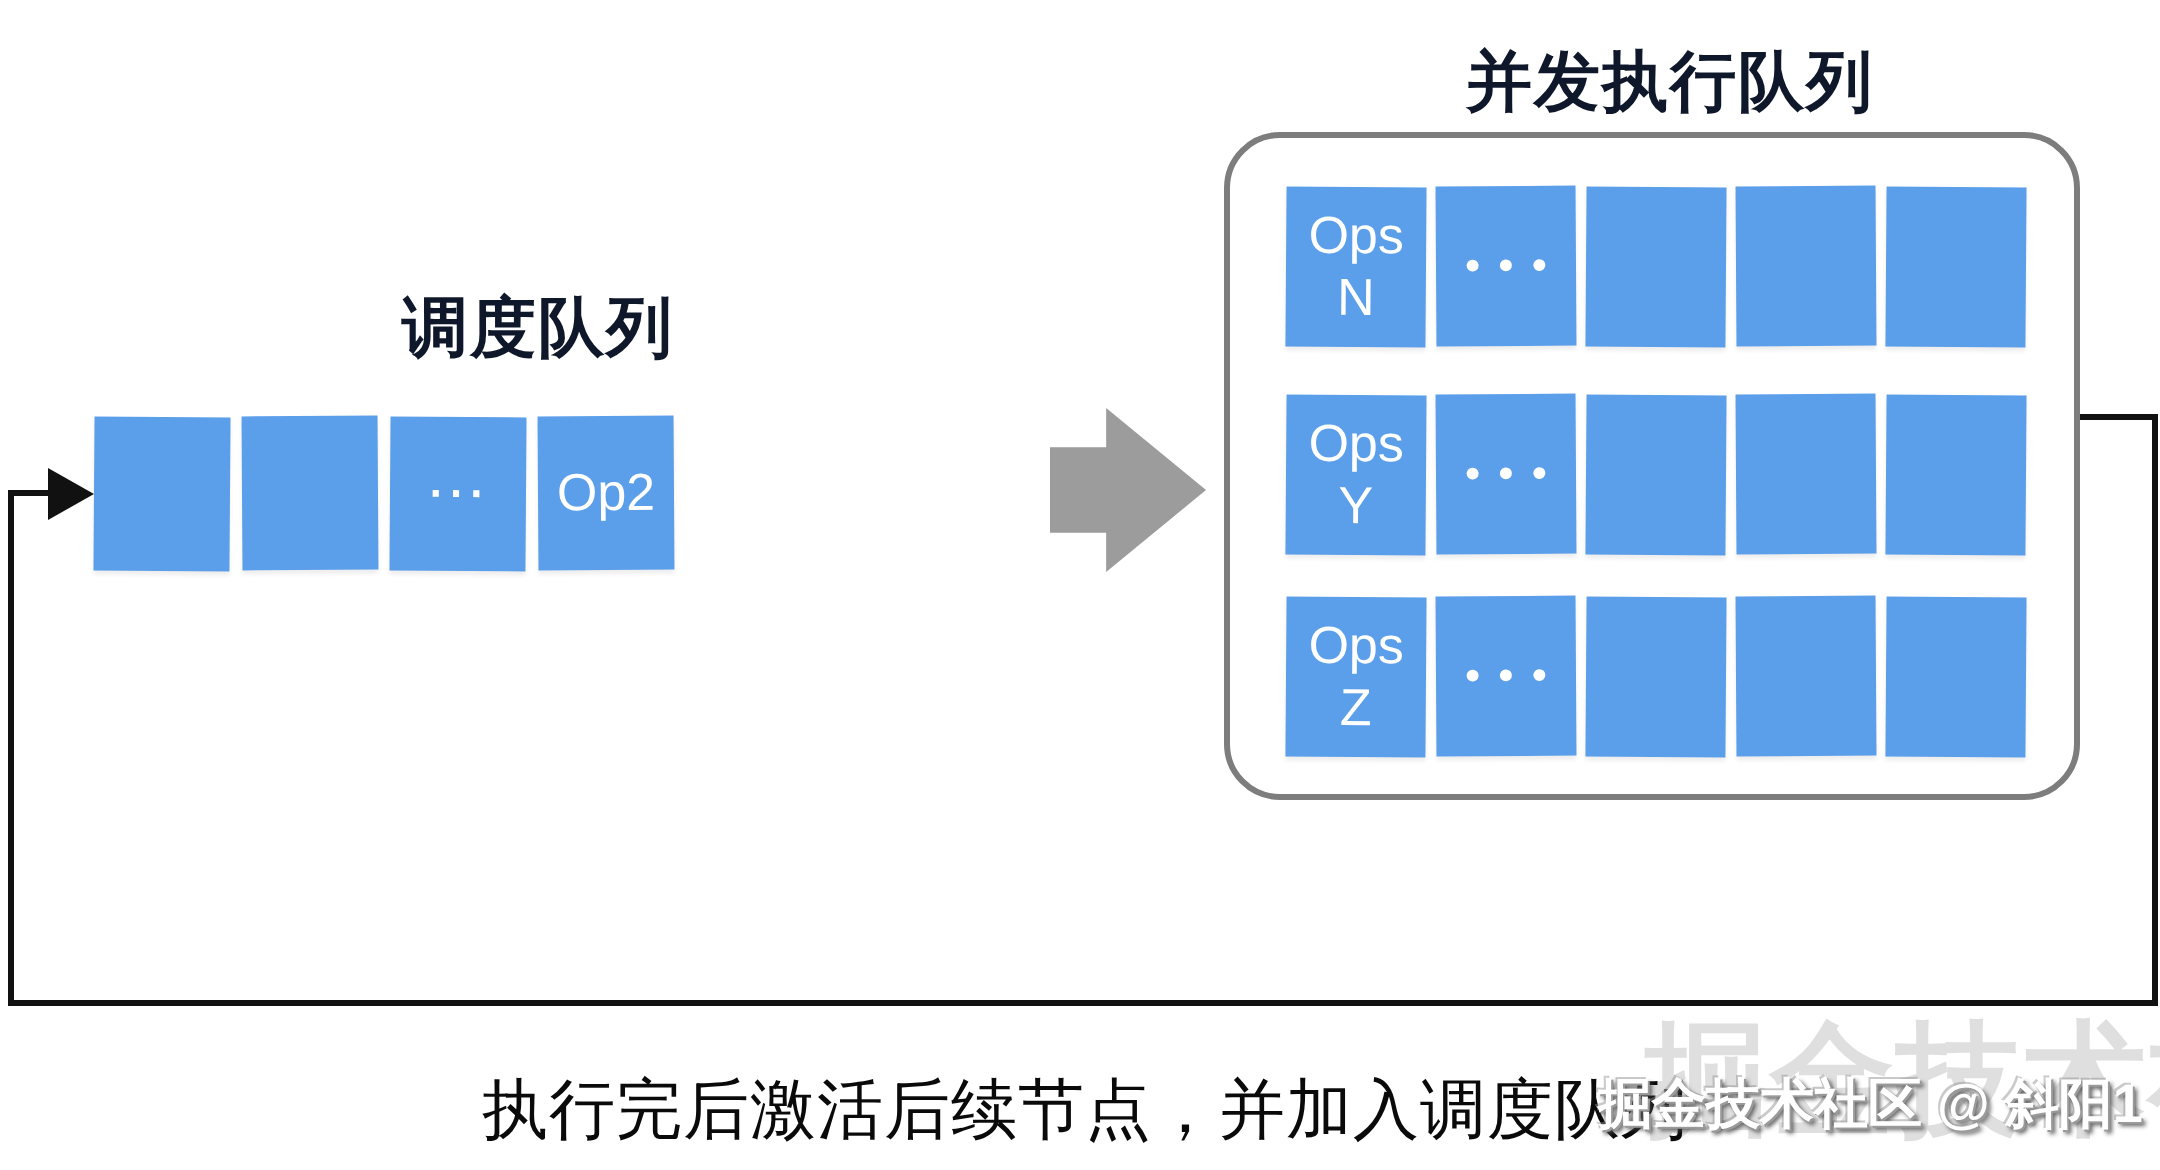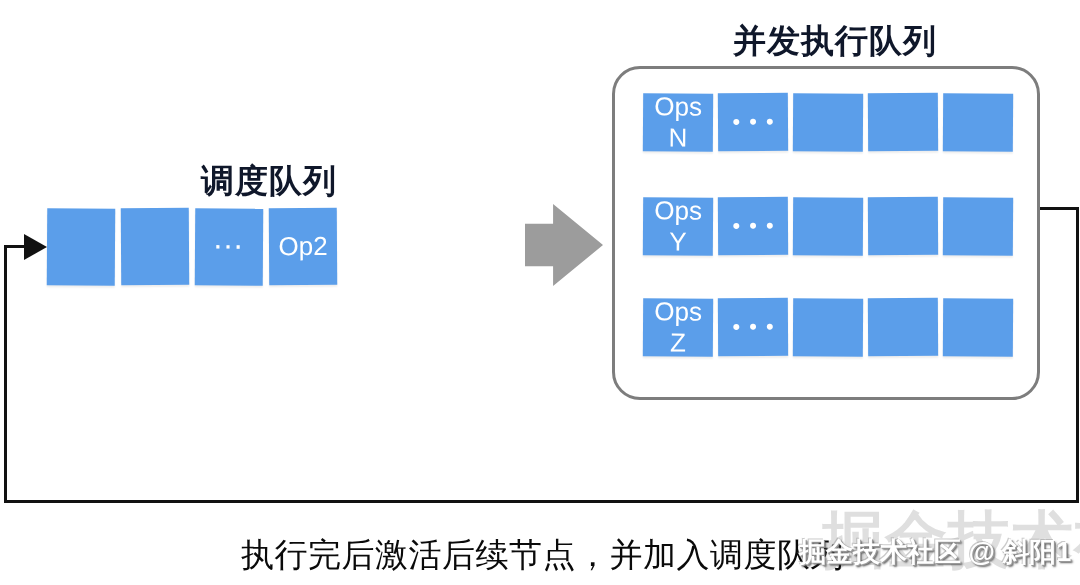--- a/index.html
+++ b/index.html
@@ -10,21 +10,21 @@
   }
   html,body{margin:0;padding:0;background:#ffffff;}
   .stage{
     position:relative;width:1080px;height:585px;background:#ffffff;
     overflow:hidden;font-family:"Liberation Sans","DejaVu Sans",sans-serif;
   }
   .title{
     position:absolute;color:#0f172a;font-size:33px;font-weight:600;
     text-align:center;letter-spacing:1px;white-space:nowrap;
   }
-  .sched-title{left:149px;top:159px;width:240px;}
+  .sched-title{left:149px;top:142px;width:240px;}
   .conc-title{left:715px;top:19px;width:240px;}
 
   
   .sched-queue{
     position:absolute;left:47px;top:208px;display:flex;gap:6px;
   }
   .sched-queue .cell{width:68px;height:77px;}
 
   .cell{
     background:var(--box_blue);
@@ -45,21 +45,21 @@
     clip-path:polygon(0 24%,36% 24%,36% 0,100% 50%,36% 100%,36% 76%,0 76%);
   }
 
   
   .conc-container{
     position:absolute;left:612px;top:66px;width:428px;height:334px;
     border:3px solid var(--container_border);border-radius:28px;
     box-sizing:border-box;background:#ffffff;
   }
   .conc-row{position:absolute;left:28px;display:flex;gap:5px;}
-  .conc-row .cell{width:70px;height:58px;}
+  .conc-row .cell{width:70px;height:80px;}
   .row-0{top:24px;}
   .row-1{top:128px;}
   .row-2{top:229px;}
   .label-cell{flex-direction:column;line-height:1.18;font-size:26px;}
 
   
   .loop-seg{position:absolute;background:var(--line_black);}
   .loop-top{left:1040px;top:207px;width:39px;height:3px;}
   .loop-right{left:1076px;top:207px;width:3px;height:296px;}
   .loop-bottom{left:4px;top:500px;width:1075px;height:3px;}

